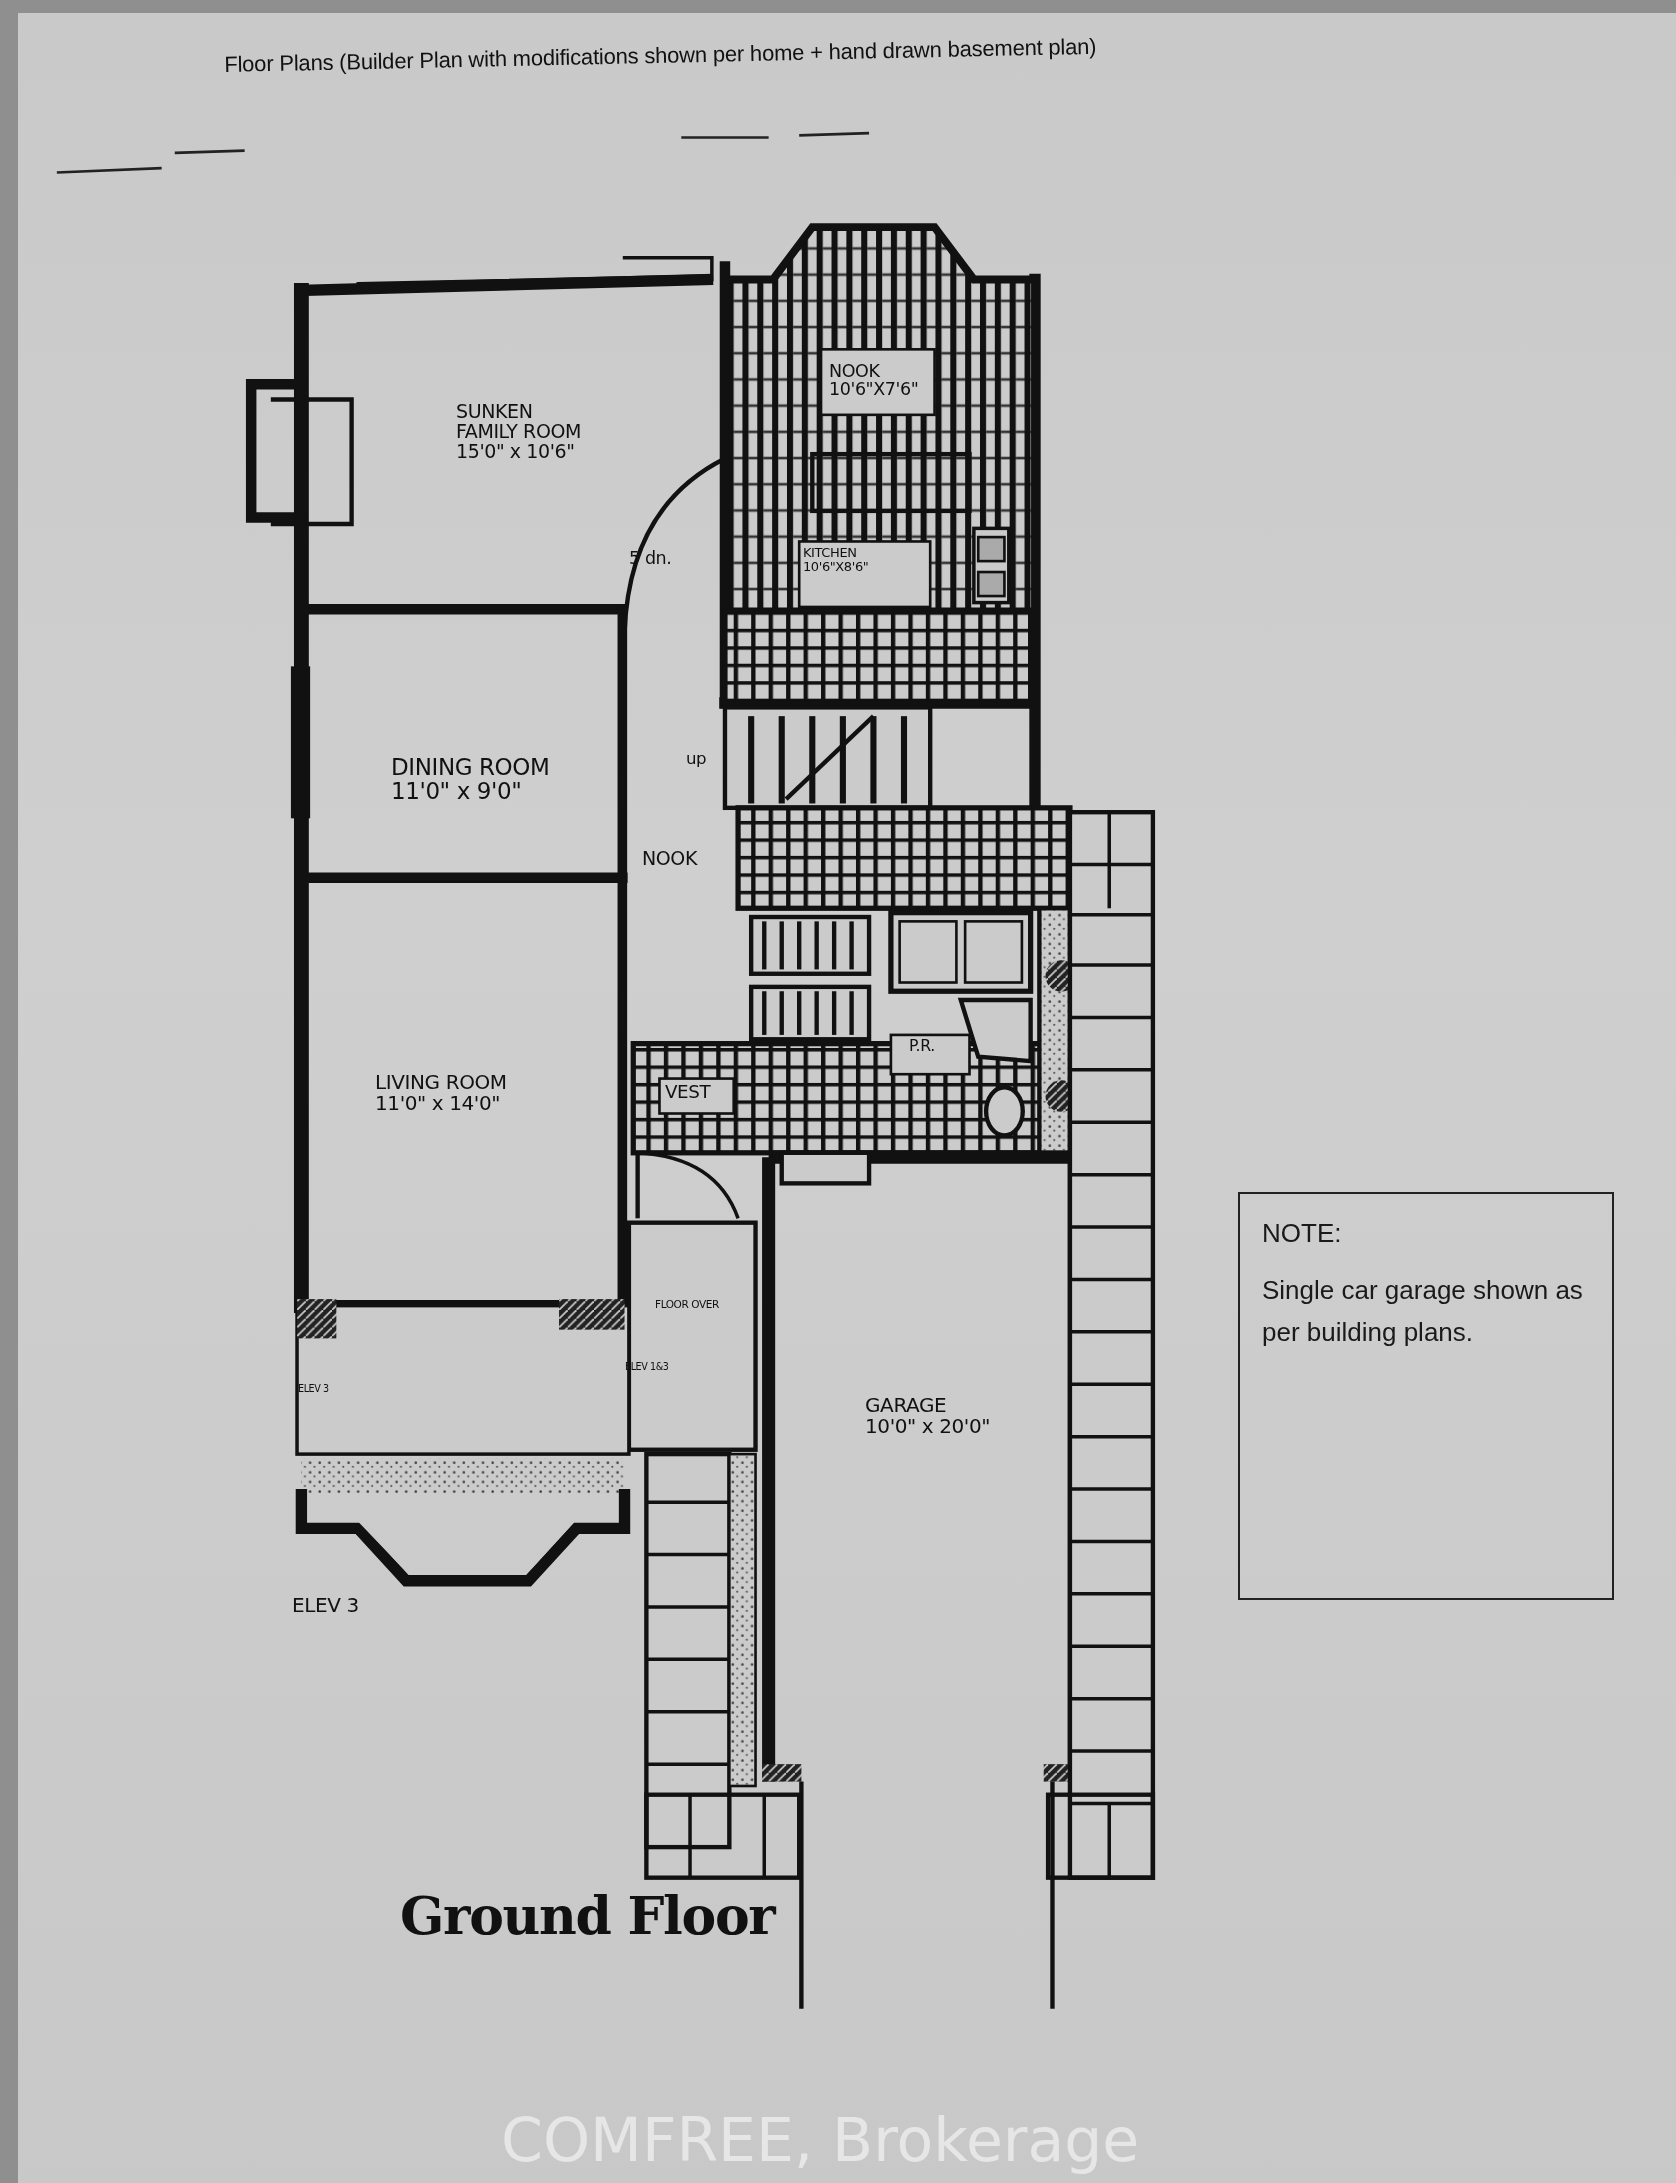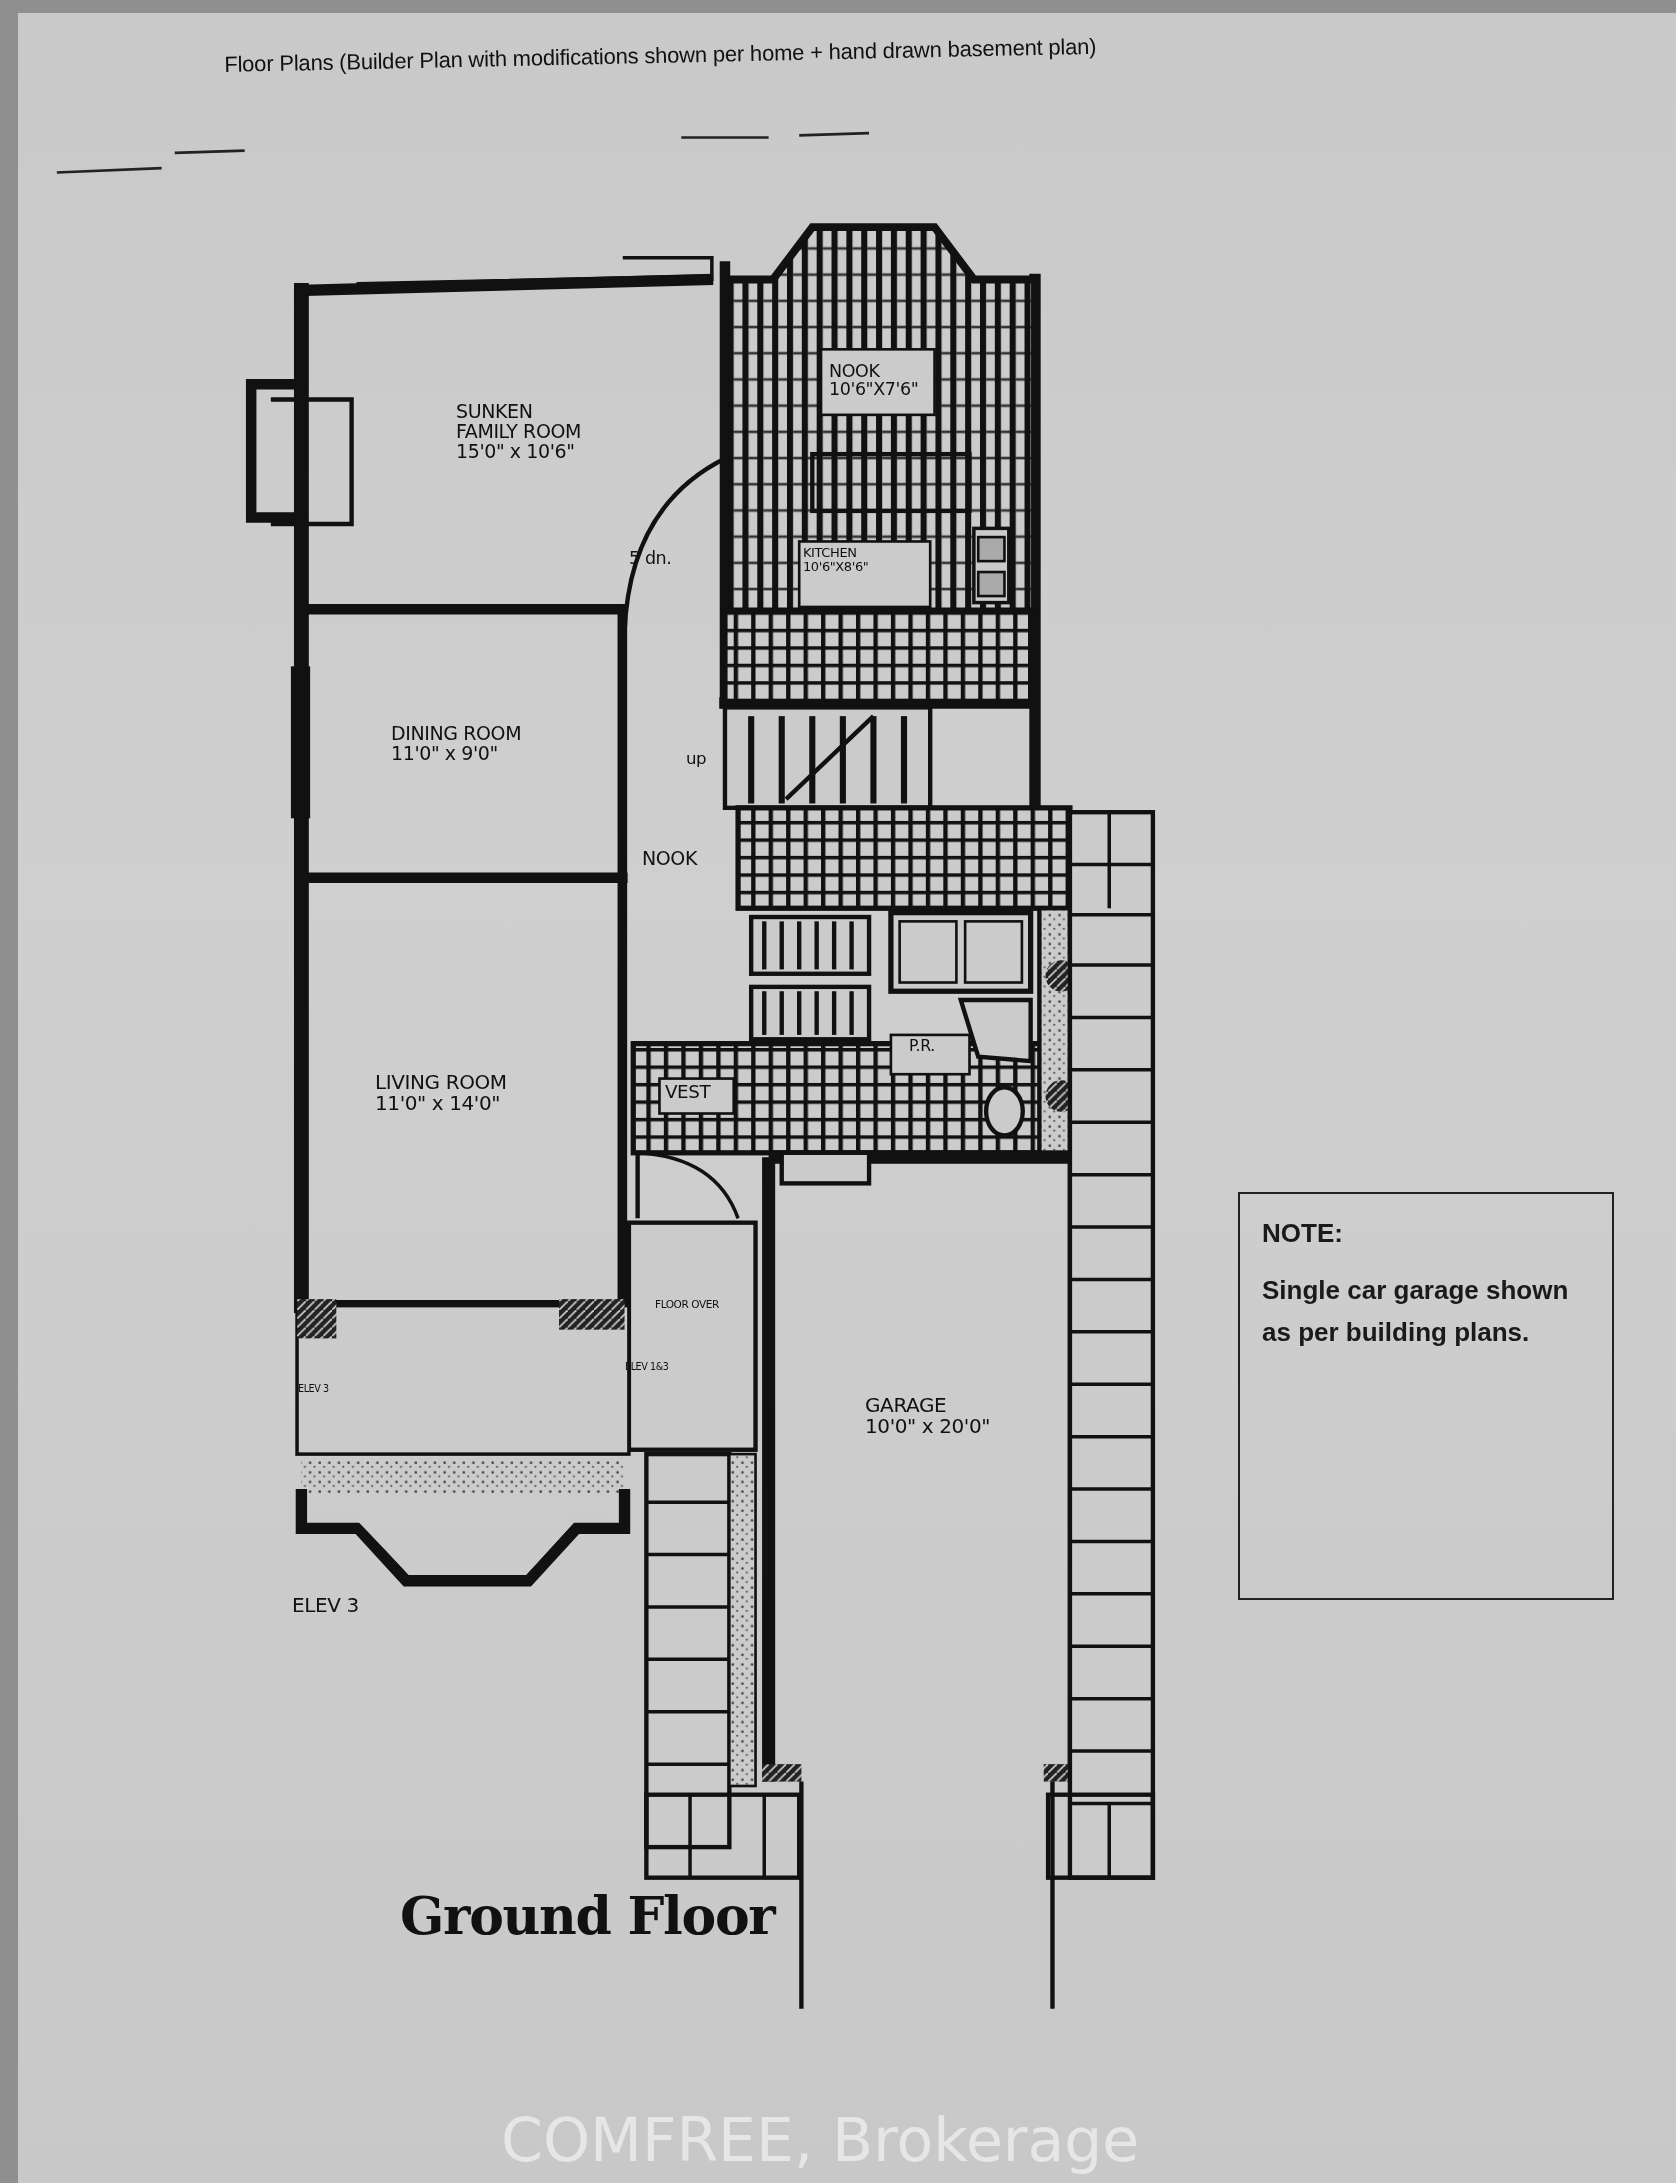--- a/index.html
+++ b/index.html
@@ -20,21 +20,21 @@
   }
   .plan { position:absolute; left:0; top:0; width:1677px; height:2234px; }
   .room-label {
     position:absolute; font-family:"DejaVu Sans", sans-serif; font-weight:normal;
     color:#111; line-height:1.05; letter-spacing:-0.4px;
   }
   .note-box {
     position:absolute; left:1238px; top:1192px; width:376px; height:408px;
     border:2.2px solid #222; box-sizing:border-box;
     padding:17.5px 17.5px 17.5px 22px; color:#1a1a1a;
-    font-family:"Liberation Sans", sans-serif; font-size:26px; line-height:42px;font-weight:bold;
+    font-family:"Liberation Sans", sans-serif; font-size:26px; line-height:42px;
   }
   .note-box p { margin:0 0 11.4px 0; }
   .note-heading { margin-bottom:15px !important; }
   .floor-title {
     position:absolute; left:400px; top:1885px;
     font-family:"DejaVu Serif", serif; font-weight:bold; font-size:52px;
     color:#111; letter-spacing:-1.3px;
   }
   .watermark {
     position:absolute; left:501px; top:2105px;
@@ -227,21 +227,21 @@
   <div>15'0" x 10'6"</div>
 </div>
 <div class="room-label" style="left:829px;top:362px;font-size:17.5px;">
   <div>NOOK</div>
   <div>10'6"X7'6"</div>
 </div>
 <div class="room-label" style="left:803px;top:546px;font-size:13px;">
   <div>KITCHEN</div>
   <div>10'6"X8'6"</div>
 </div>
-<div class="room-label" style="left:391px;top:724px;font-size:19px;">
+<div class="room-label" style="left:391px;top:755px;font-size:23px;">
   <div>DINING ROOM</div>
   <div>11'0" x 9'0"</div>
 </div>
 <div class="room-label" style="left:642px;top:849px;font-size:19px;">
   <div>NOOK</div>
 </div>
 <div class="room-label" style="left:375px;top:1072px;font-size:20px;">
   <div>LIVING ROOM</div>
   <div>11'0" x 14'0"</div>
 </div>

